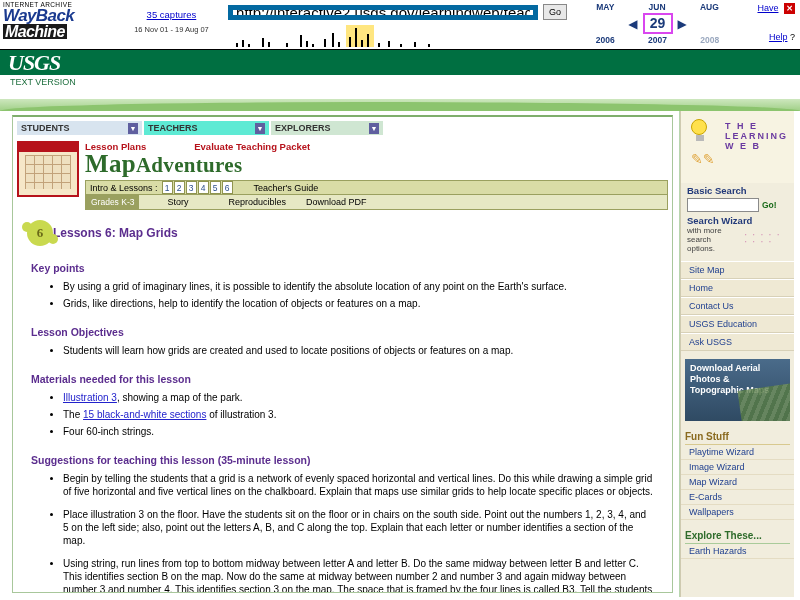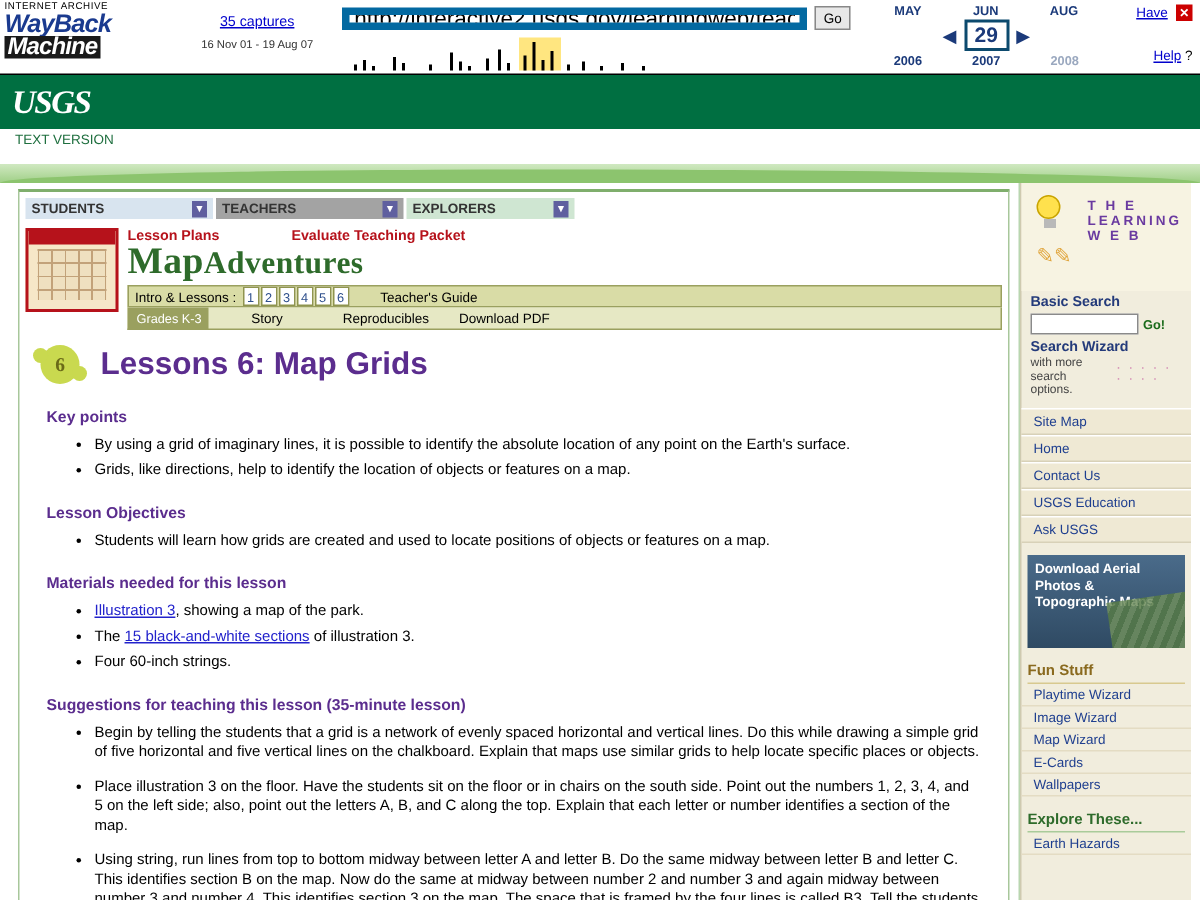--- a/index.html
+++ b/index.html
@@ -124,21 +124,21 @@
     padding: 0 6px;
   }
   .wb-daybox {
     display: flex;
     align-items: center;
     justify-content: center;
     margin-top: 1px;
   }
   .wb-arrow { color: #1b3a7a; font-size: 12px; padding: 0 5px; }
   .wb-day {
-    border: 2px solid #0c4a6e;
+    border: 2px solid #d946ef;
     background: #fff;
     font-size: 9px;
     line-height: 10px;
     width: 30px;
     padding: 1px 0 2px 0;
   }
   .wb-day .d { font-size: 14px; font-weight: bold; color: #1b3a7a; line-height: 14px; }
   .wb-yrs {
     display: flex;
     justify-content: space-around;
@@ -164,21 +164,21 @@
     width: 11px; height: 11px;
     line-height: 11px;
     text-align: center;
     margin-left: 3px;
   }
   .wb-help { margin-top: 18px; font-size: 9px; }
   .wb-help a { color: #0000cc; }
 
   
   .usgs-band {
-    height: 36px;
+    height: 25px;
     background: #006f41;
     display: flex;
     align-items: center;
     padding-left: 8px;
   }
   .usgs-logo {
     color: #ffffff;
     font-family: "Liberation Serif", serif;
     font-style: italic;
     font-weight: bold;
@@ -250,21 +250,21 @@
   .navtab .caret {
     background: #5f5f9f;
     color: #fff;
     font-size: 7px;
     width: 10px; height: 11px;
     line-height: 11px;
     text-align: center;
     margin-left: 6px;
   }
   .nav-students { background: #d8e4ef; width: 125px; }
-  .nav-teachers { background: #a3a3a3; width: 125px; }
+  .nav-teachers { background: #5eead4; width: 125px; }
   .nav-explorers { background: #cfe6d2; width: 112px; }
 
   
   .masthead {
     display: flex;
     margin: 6px 4px 0 4px;
   }
   .ma-badge {
     width: 62px; height: 56px;
     border: 2px solid #b6121b;
@@ -367,22 +367,21 @@
   .lesson-circle:before, .lesson-circle:after {
     content: "";
     position: absolute;
     width: 10px; height: 10px;
     background: #c9d94f;
     border-radius: 50%;
   }
   .lesson-circle:before { left: -5px; top: 2px; }
   .lesson-circle:after { right: -5px; bottom: 2px; }
   .lesson-title {
-    margin-left: 14px;
-    font-size: 21px;
+    font-size: 12px;
     font-weight: bold;
     color: #5b2d8e;
     font-family: "Liberation Sans", sans-serif;
   }
 
   .body-text { margin: 14px 18px 0 18px; }
   h3.sect {
     color: #5b2d8e;
     font-size: 10.5px;
     font-weight: bold;

